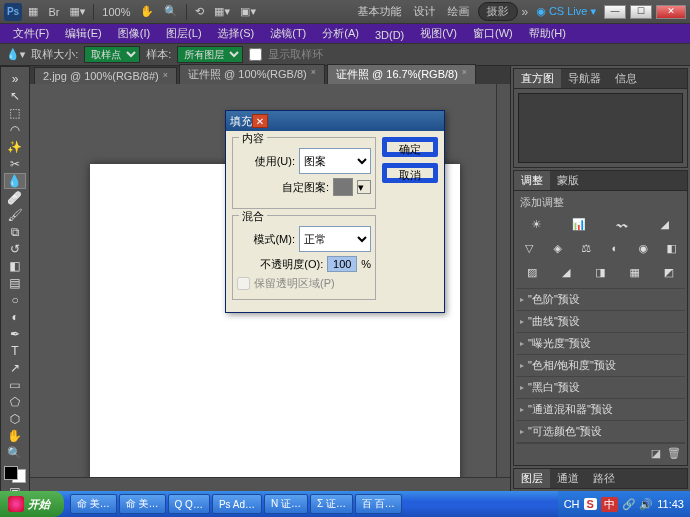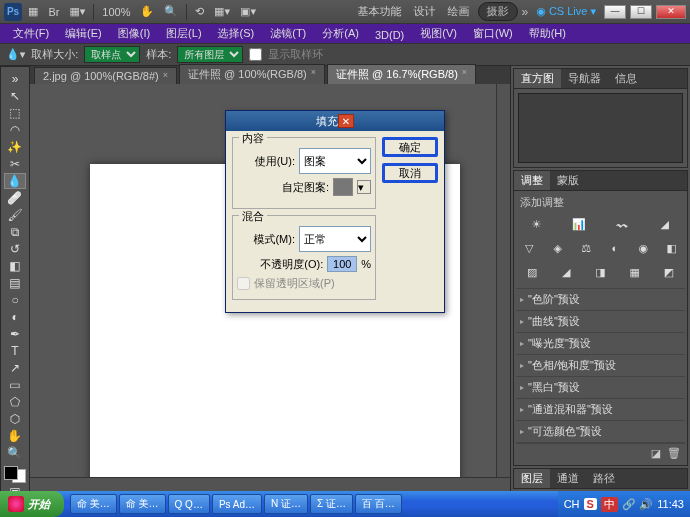--- a/index.html
+++ b/index.html
@@ -47,36 +47,36 @@
 .hist{height:70px;background:#3e3e3e;border:1px solid #222}
 .adjrow{display:flex;gap:6px;padding:4px 2px;justify-content:space-around}
 .adjrow span{width:18px;height:16px;display:inline-flex;align-items:center;justify-content:center;color:#ddd}
 .preset{display:flex;align-items:center;gap:4px;padding:3px 4px;border-bottom:1px solid #444;color:#ddd;font-size:10px}
 .preset .tri{font-size:8px;color:#aaa}
 .pfoot{display:flex;justify-content:flex-end;gap:6px;padding:3px 4px;color:#ccc;border-top:1px solid #444}
 .btabs{display:flex;background:#3a3a3a}
 .btabs .ptab{flex:0 0 auto}
 
 .dialog{position:absolute;left:225px;top:110px;width:220px;background:#ece9d8;border:1px solid #0a246a;box-shadow:2px 2px 6px rgba(0,0,0,.4);font-size:11px;color:#000}
-.dlg-title{height:20px;background:linear-gradient(#3b6ea5,#1e4e8a);color:#fff;display:flex;align-items:center;padding:0 4px;justify-content:center}
+.dlg-title{height:20px;background:linear-gradient(#3b6ea5,#1e4e8a);color:#fff;display:flex;align-items:center;padding:0 4px;justify-content:flex-start}
 .dlg-close{width:16px;height:14px;background:#d04a2b;color:#fff;display:flex;align-items:center;justify-content:center;border:1px solid #9a2a10;font-size:10px}
 .dlg-body{padding:6px;display:flex;gap:6px}
 .dlg-col{flex:1}
 .fieldset{border:1px solid #aaa;padding:6px 4px 8px;margin-bottom:6px;position:relative}
 .fieldset .legend{position:absolute;top:-7px;left:6px;background:#ece9d8;padding:0 3px}
 .frow{display:flex;align-items:center;margin:4px 0;gap:4px;justify-content:flex-end}
 .frow label{flex:0 0 auto}
 .frow select{flex:0 0 72px;border:1px solid #7f9db9;background:#fff;height:26px}
 .frow input[type=text]{width:30px;border:1px solid #7f9db9;background:#a6c3ee;height:16px;text-align:center}
 .frow .swatch{width:20px;height:18px;border:1px solid #888;background:#777;display:inline-block}
 .frow .picker{width:14px;height:14px;border:1px solid #888;display:inline-block}
 .chk{display:flex;align-items:center;gap:4px;color:#888;margin-top:2px}
 .chk input{margin:0}
 .dlg-btns{display:flex;flex-direction:column;gap:6px}
-.dlg-btns button{width:56px;height:20px;background:#ece9d8;border:3px solid #1d4ed8;border-radius:2px}
+.dlg-btns button{width:56px;height:20px;background:#ece9d8;border:5px solid #1d4ed8;border-radius:2px}
 
 .taskbar{position:absolute;left:0;right:0;bottom:0;height:26px;background:linear-gradient(#3a8de8,#245edb 40%,#245edb 60%,#1a4db8);display:flex;align-items:center}
 .start{height:26px;padding:0 14px 0 8px;background:linear-gradient(#54b154,#2e8a2e);color:#fff;font-weight:bold;display:flex;align-items:center;gap:4px;border-radius:0 10px 10px 0;font-style:italic}
 .start .orb{width:16px;height:16px;background:radial-gradient(#f4a,#c02);border-radius:3px}
 .tasks{display:flex;gap:2px;margin-left:6px;flex:1;overflow:hidden}
 .task{height:20px;padding:0 6px;background:linear-gradient(#5aa0ef,#2f72d4);border:1px solid #1a4a9a;border-radius:2px;color:#fff;display:flex;align-items:center;gap:3px;font-size:10px;max-width:58px;overflow:hidden;white-space:nowrap}
 .tray{display:flex;align-items:center;gap:4px;padding:0 6px;height:26px;background:linear-gradient(#2a7ae0,#1a5ac0);color:#fff;font-size:10px}
 .tray .ime{background:#fff;color:#c33;padding:0 3px;border-radius:2px;font-weight:bold}
 .tray .ime2{background:#c33;color:#fff;padding:0 3px;border-radius:2px}
 .dbl-arrow{color:#bbb;font-size:12px}

